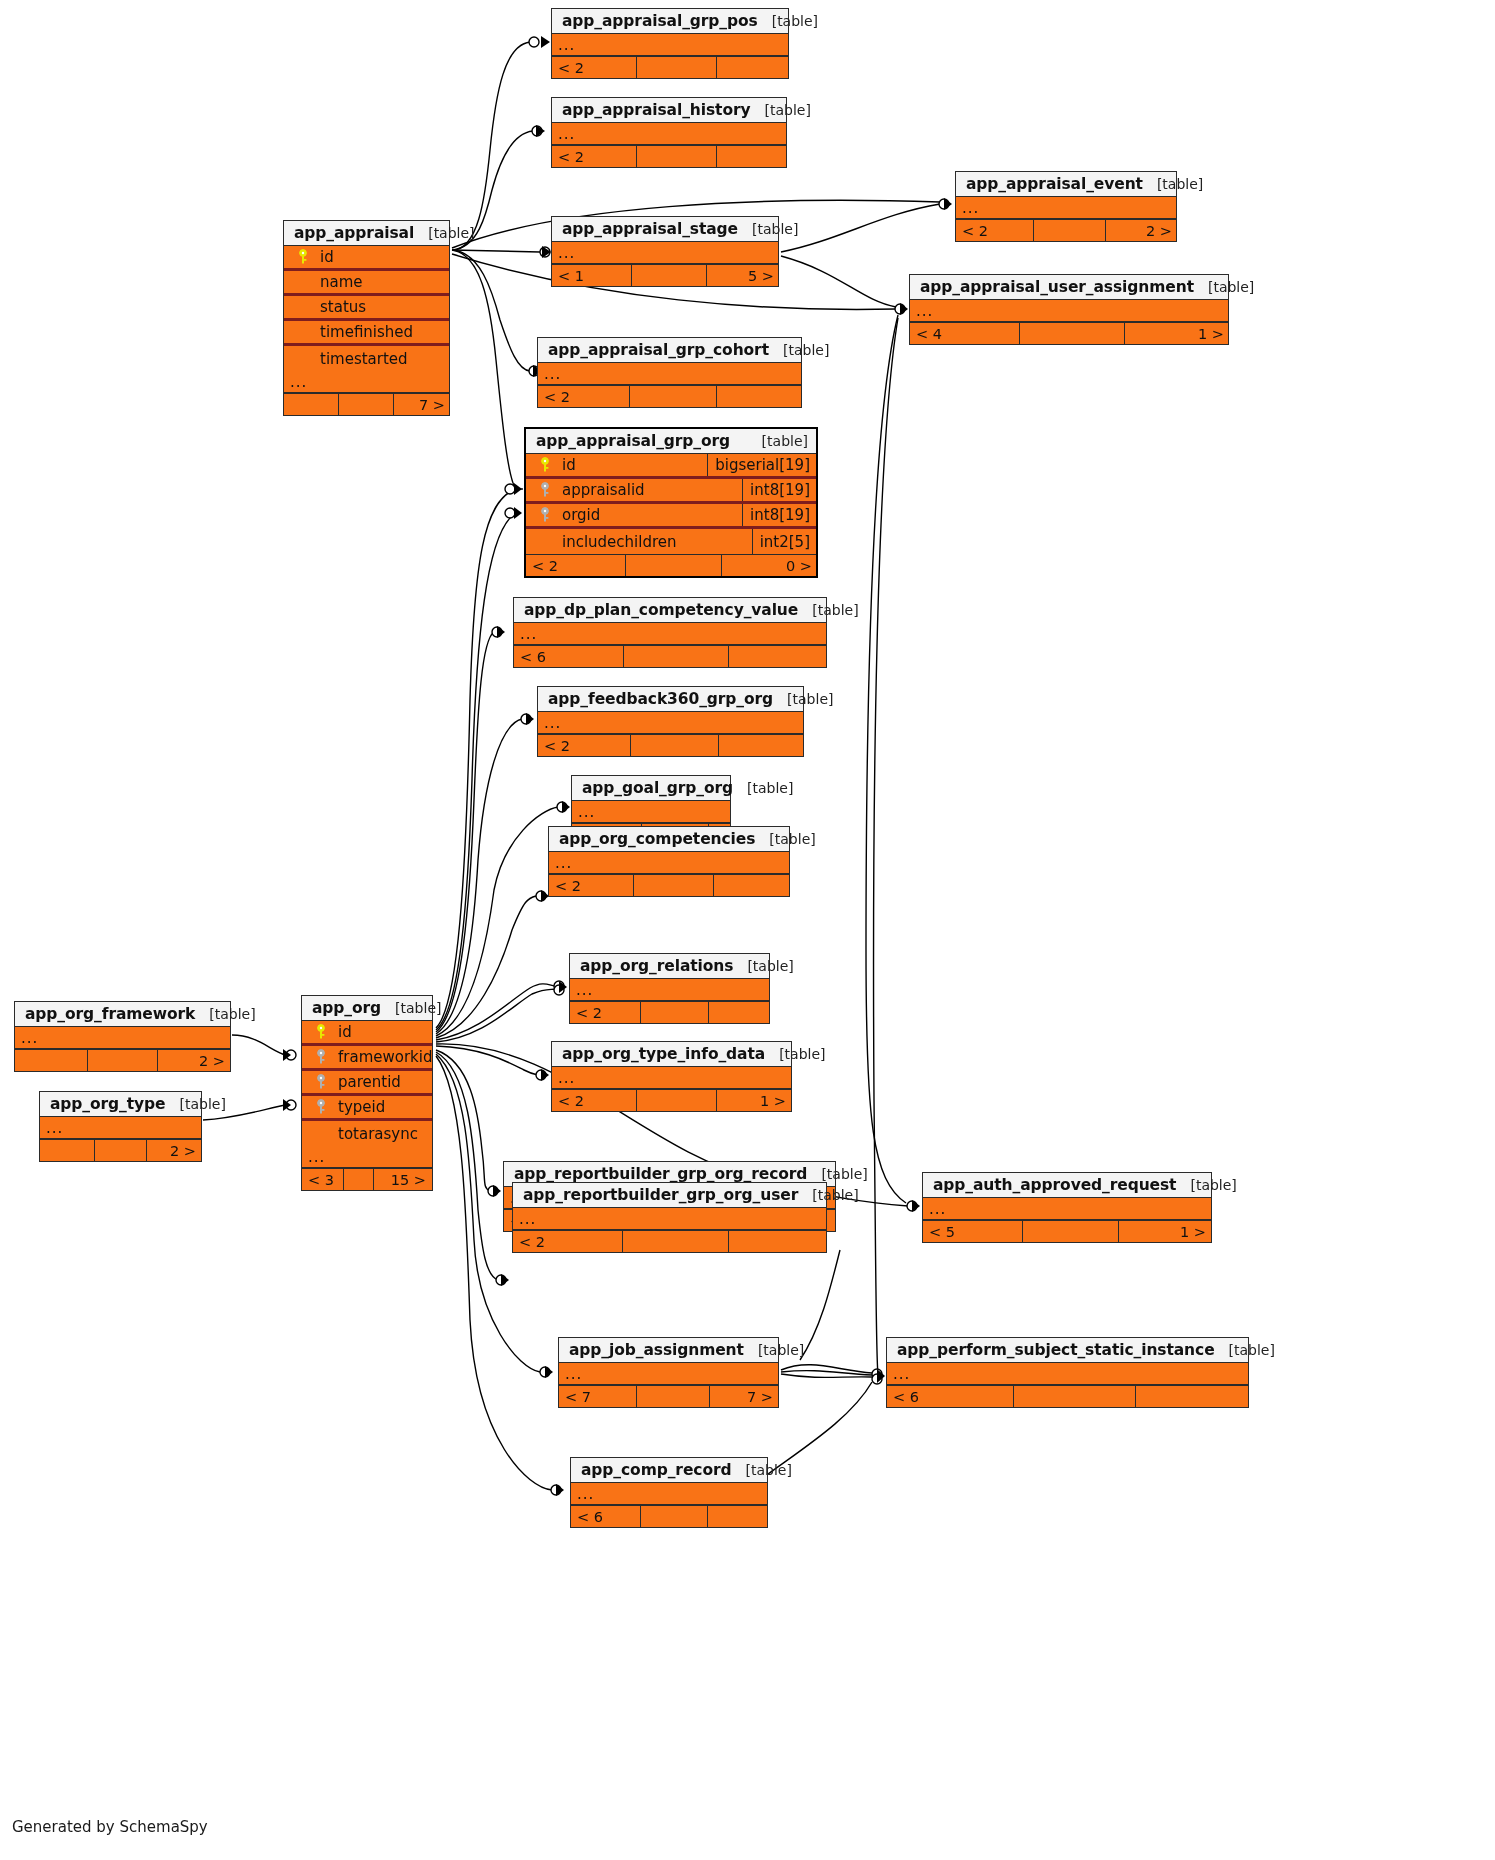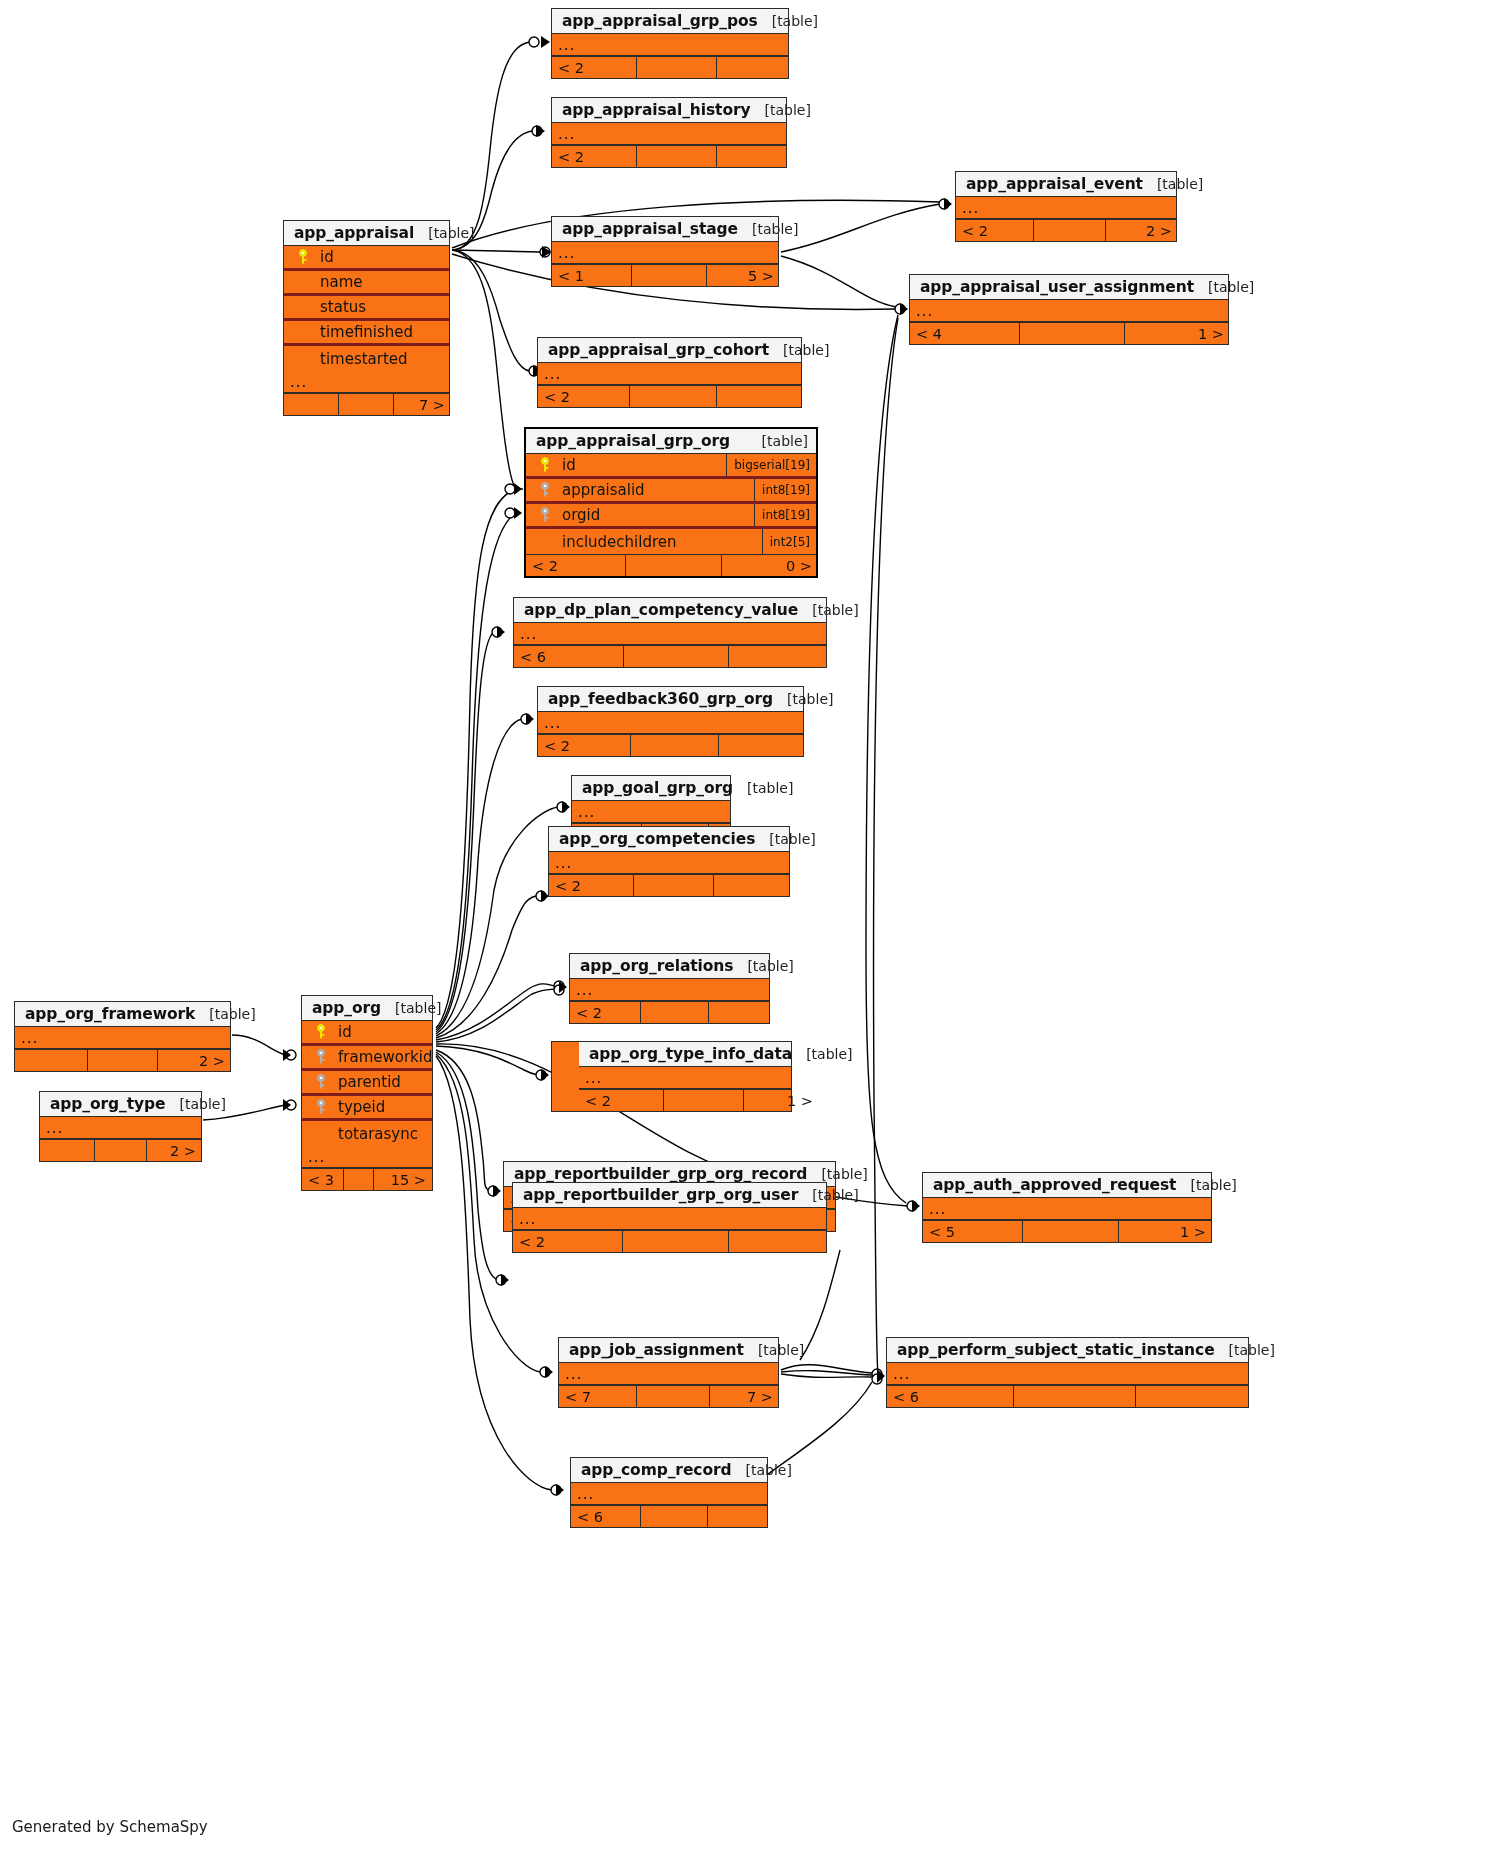--- a/index.html
+++ b/index.html
@@ -78,21 +78,21 @@
     padding-left: 8px;
     overflow: hidden;
   }
   .tb-col-type {
     flex: 0 0 auto;
     border-left: 1px solid #2b2b2b;
     padding: 0 6px 0 7px;
     height: 100%;
     display: flex;
     align-items: center;
-    font-size: 12px;
+    font-size: 15px;
     box-sizing: border-box;
   }
   .keyslot {
     width: 22px;
     flex: 0 0 22px;
     display: flex;
     align-items: center;
     justify-content: center;
   }
   .colname { padding-left: 6px; font-size: 15px; }
@@ -586,21 +586,21 @@
             </div>
           </div>
         </div>
         <div class="ellipsis-row">...</div>
         <div class="tb-footer">
           <div class="fcell left" style="width: 42px; flex: 0 0 42px;">&lt; 3</div>
           <div class="fcell left" style="width: 30px; flex: 0 0 30px;"></div>
           <div class="fcell right" style="width: 58px; flex: 0 0 58px;">15 &gt;</div>
         </div>
       </div>
-      <div class="table-box" style="left: 551px; top: 1041px; width: 241px; padding-left: 27px;">
+      <div class="table-box" style="left: 551px; top: 1041px; width: 241px;">
         <div class="tb-header">
           <span class="tb-name">app_org_type_info_data</span>
           <span class="tb-tag">[table]</span>
         </div>
         <div class="tb-rows"></div>
         <div class="ellipsis-row">...</div>
         <div class="tb-footer">
           <div class="fcell left" style="width: 85px; flex: 0 0 85px;">&lt; 2</div>
           <div class="fcell left" style="width: 80px; flex: 0 0 80px;"></div>
           <div class="fcell right" style="width: 75px; flex: 0 0 75px;">1 &gt;</div>

